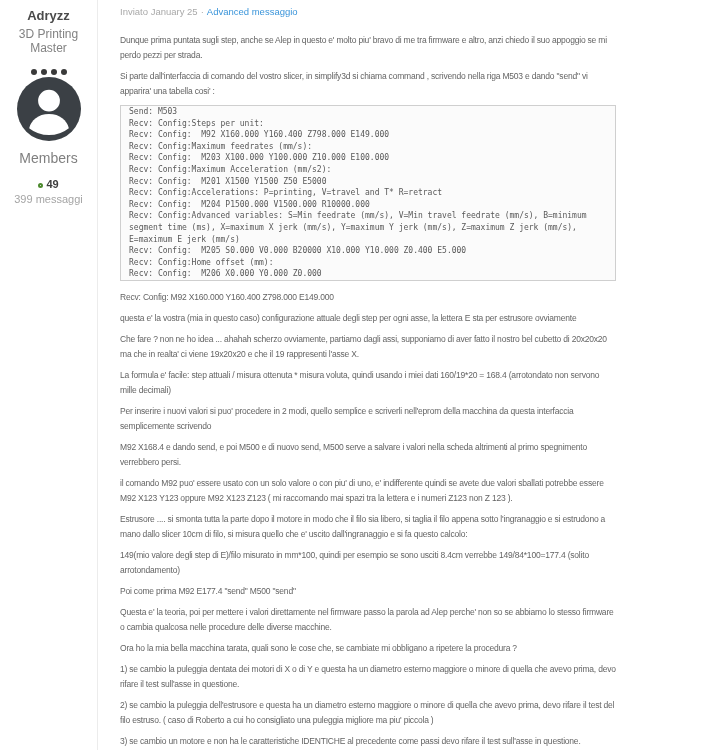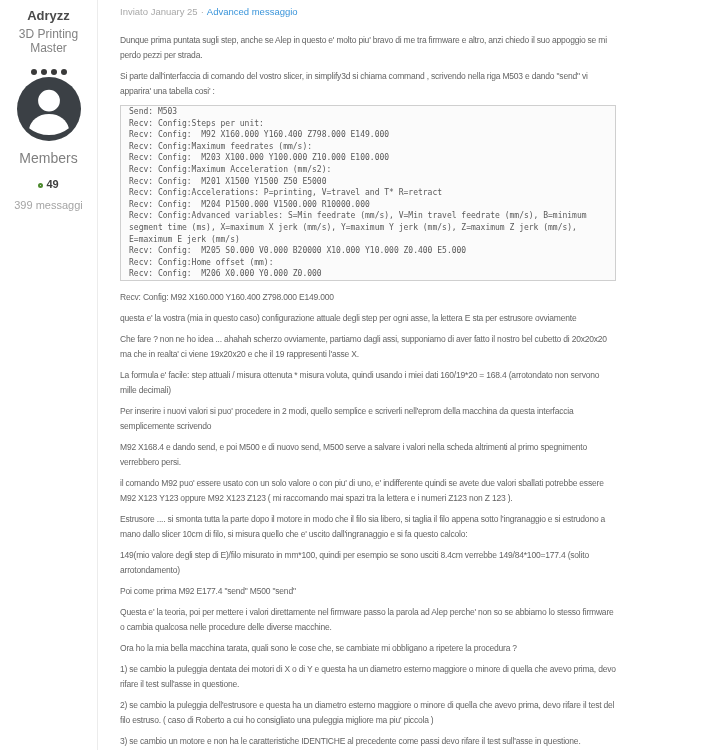--- a/index.html
+++ b/index.html
@@ -11,21 +11,21 @@
   .sidebar { width:98px; flex:0 0 98px; border-right:1px solid #ececec; padding-top:8px; text-align:center; }
   .username { font-size:13px; font-weight:bold; color:#4b4b4b; text-decoration:none; display:block; cursor:pointer; }
   .usertitle { font-size:12px; color:#828282; margin-top:4px; }
   .pips { margin-top:6px; height:8px; }
   .pip { display:inline-block; width:6px; height:6px; border-radius:50%; background:#3a3a3a; margin:0 2px; }
   .avatar-wrap { margin:8px auto 0 auto; width:64px; height:64px; cursor:pointer; }
   .avatar-wrap svg { display:block; }
   .groupname { font-size:14px; color:#7f7f7f; margin-top:9px; }
   .rep-row { font-size:11px; font-weight:bold; color:#3d3d3d; margin-top:12px; }
   .rep-icon { display:inline-block; width:5px; height:5px; border:2px solid #4c8a2e; border-radius:50%; margin-right:3px; vertical-align:0px; }
-  .postcount { font-size:11px; color:#a5a5a5; margin-top:9px; }
+  .postcount { font-size:11px; color:#a5a5a5; margin-top:3px; }
 
   
   .content { flex:1; padding:6px 8px 0 22px; }
   .meta { font-size:9.5px; color:#a9a9a9; margin-bottom:16px; }
   .meta .sep { margin:0 3px; }
   .report { color:#3b95da; text-decoration:none; cursor:pointer; }
 
   .para { font-size:8.5px; line-height:15px; letter-spacing:-0.2px; color:#646464; margin:0 0 6px 0; }
 
   .codeblock { background:#fbfbfb; border:1px solid #cfcfcf; padding:0 8px; margin:6px 0 9px 0; }

